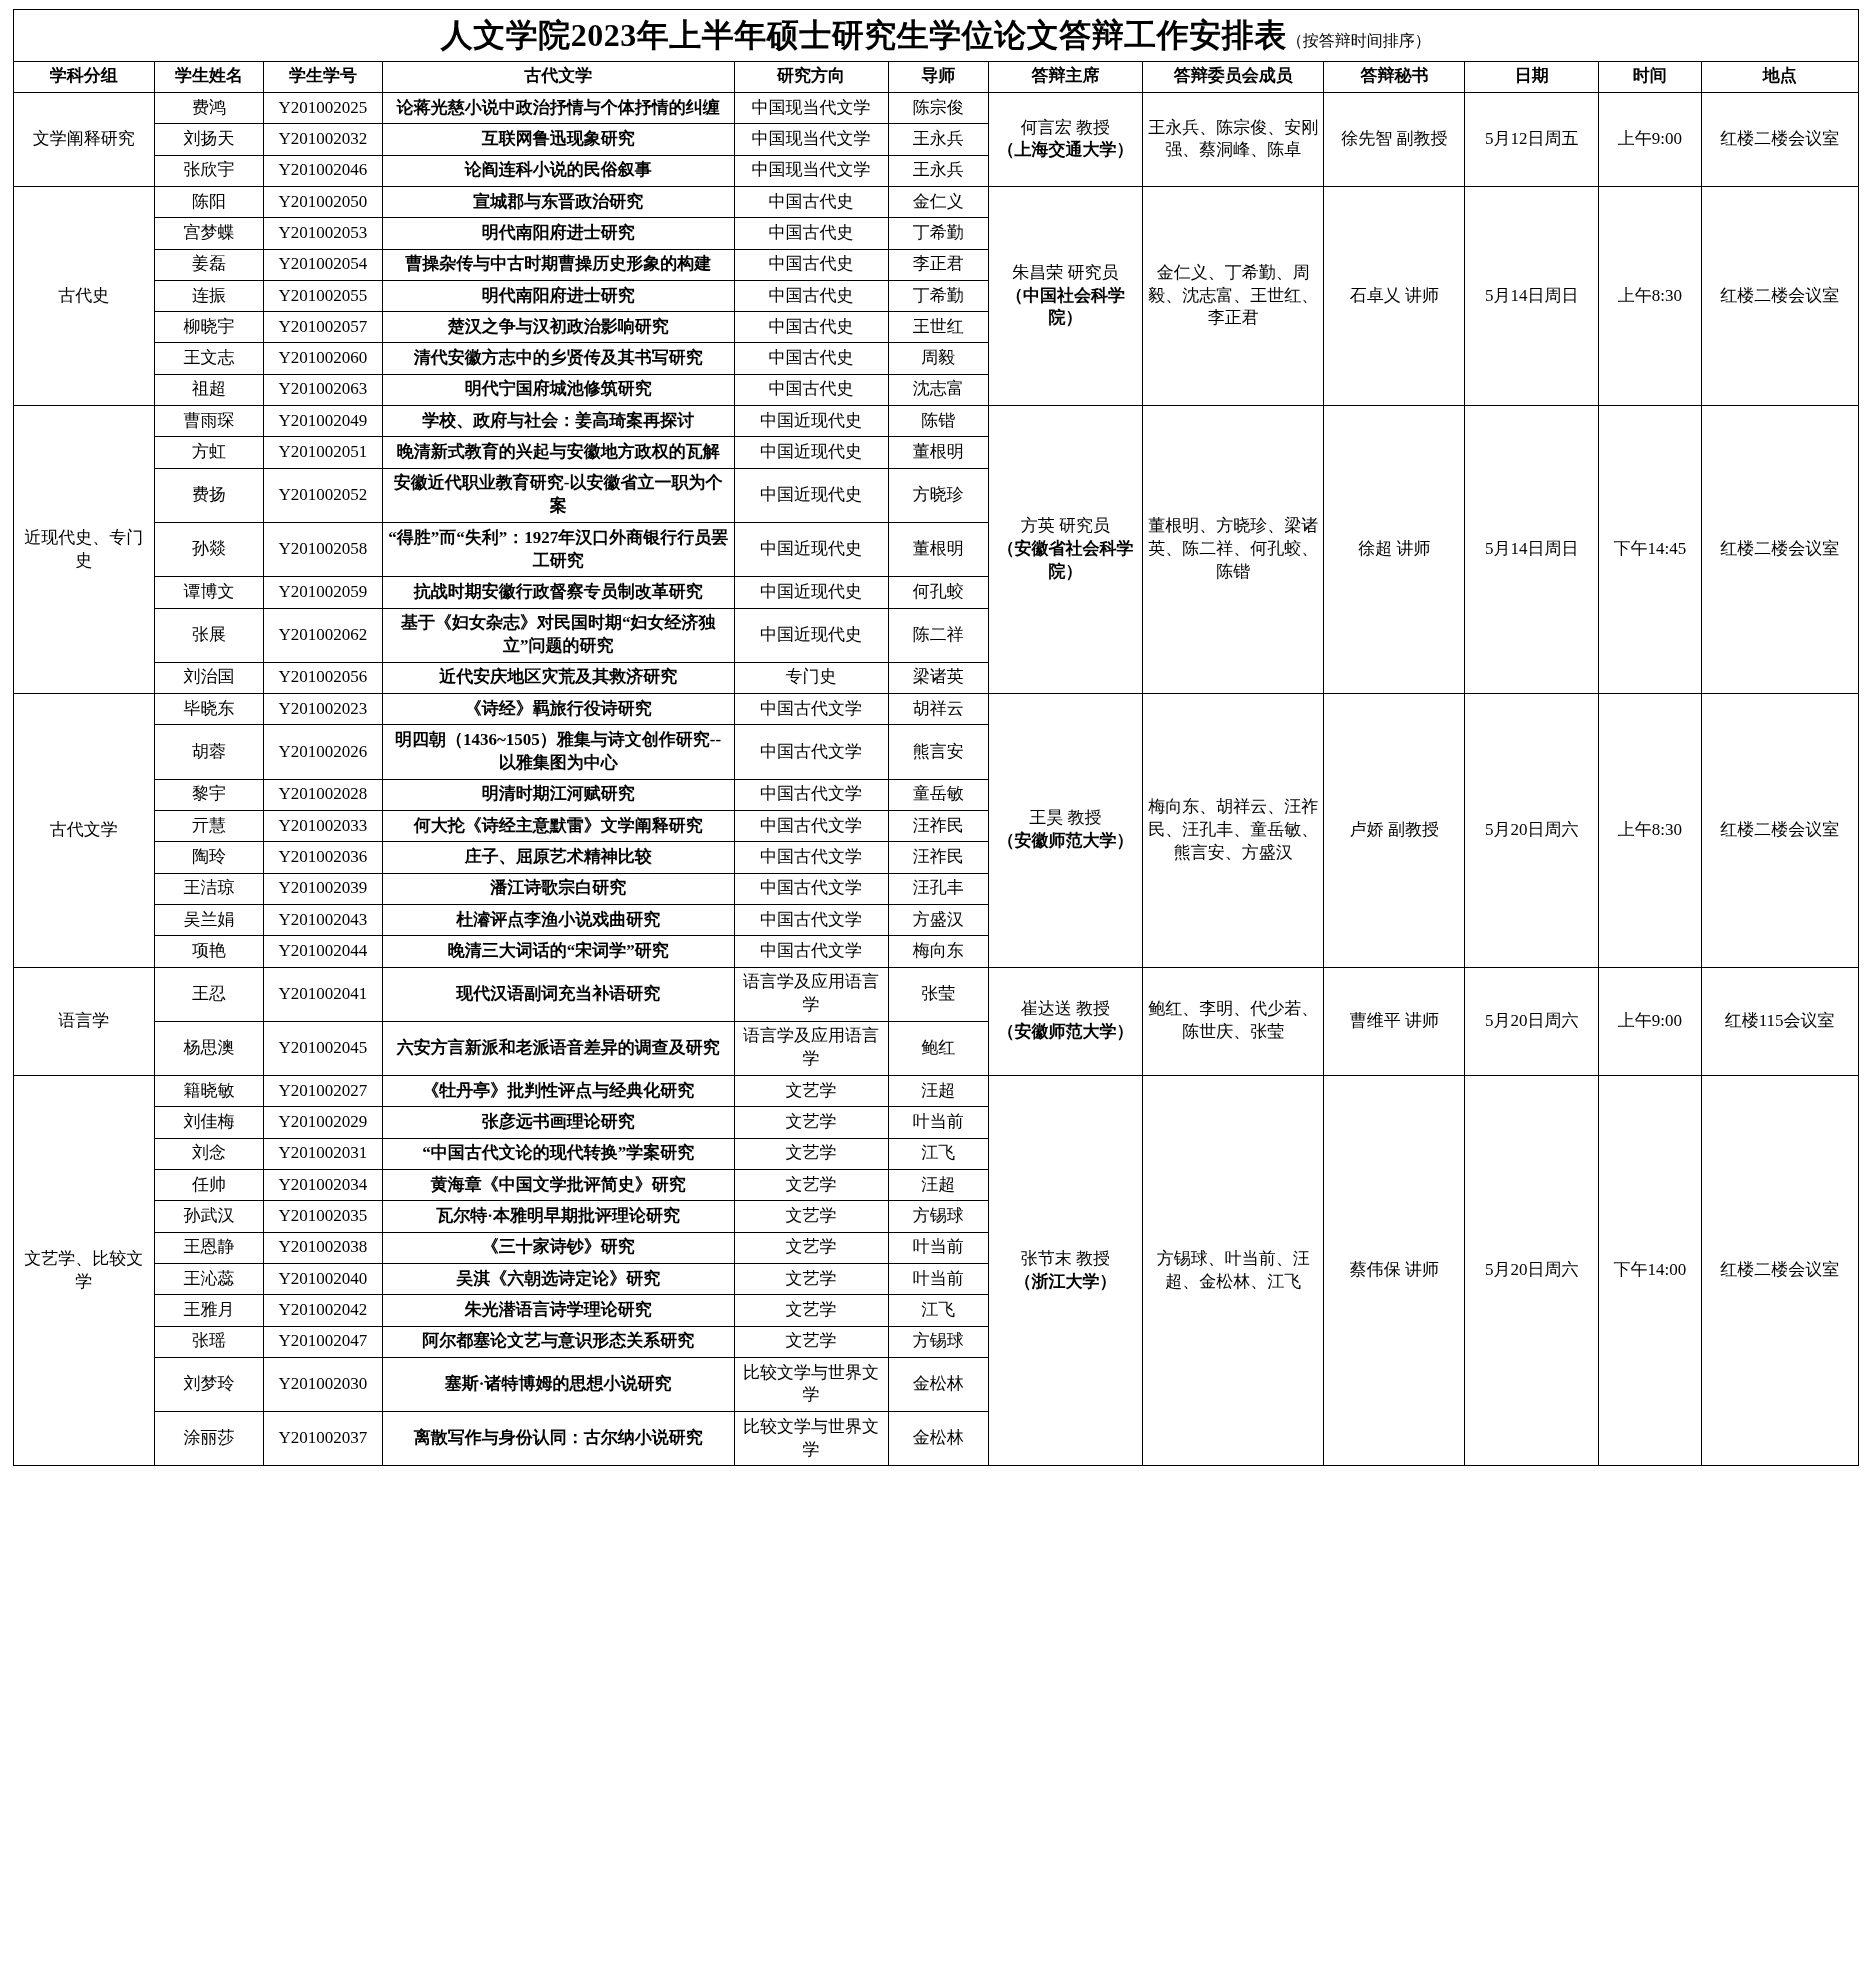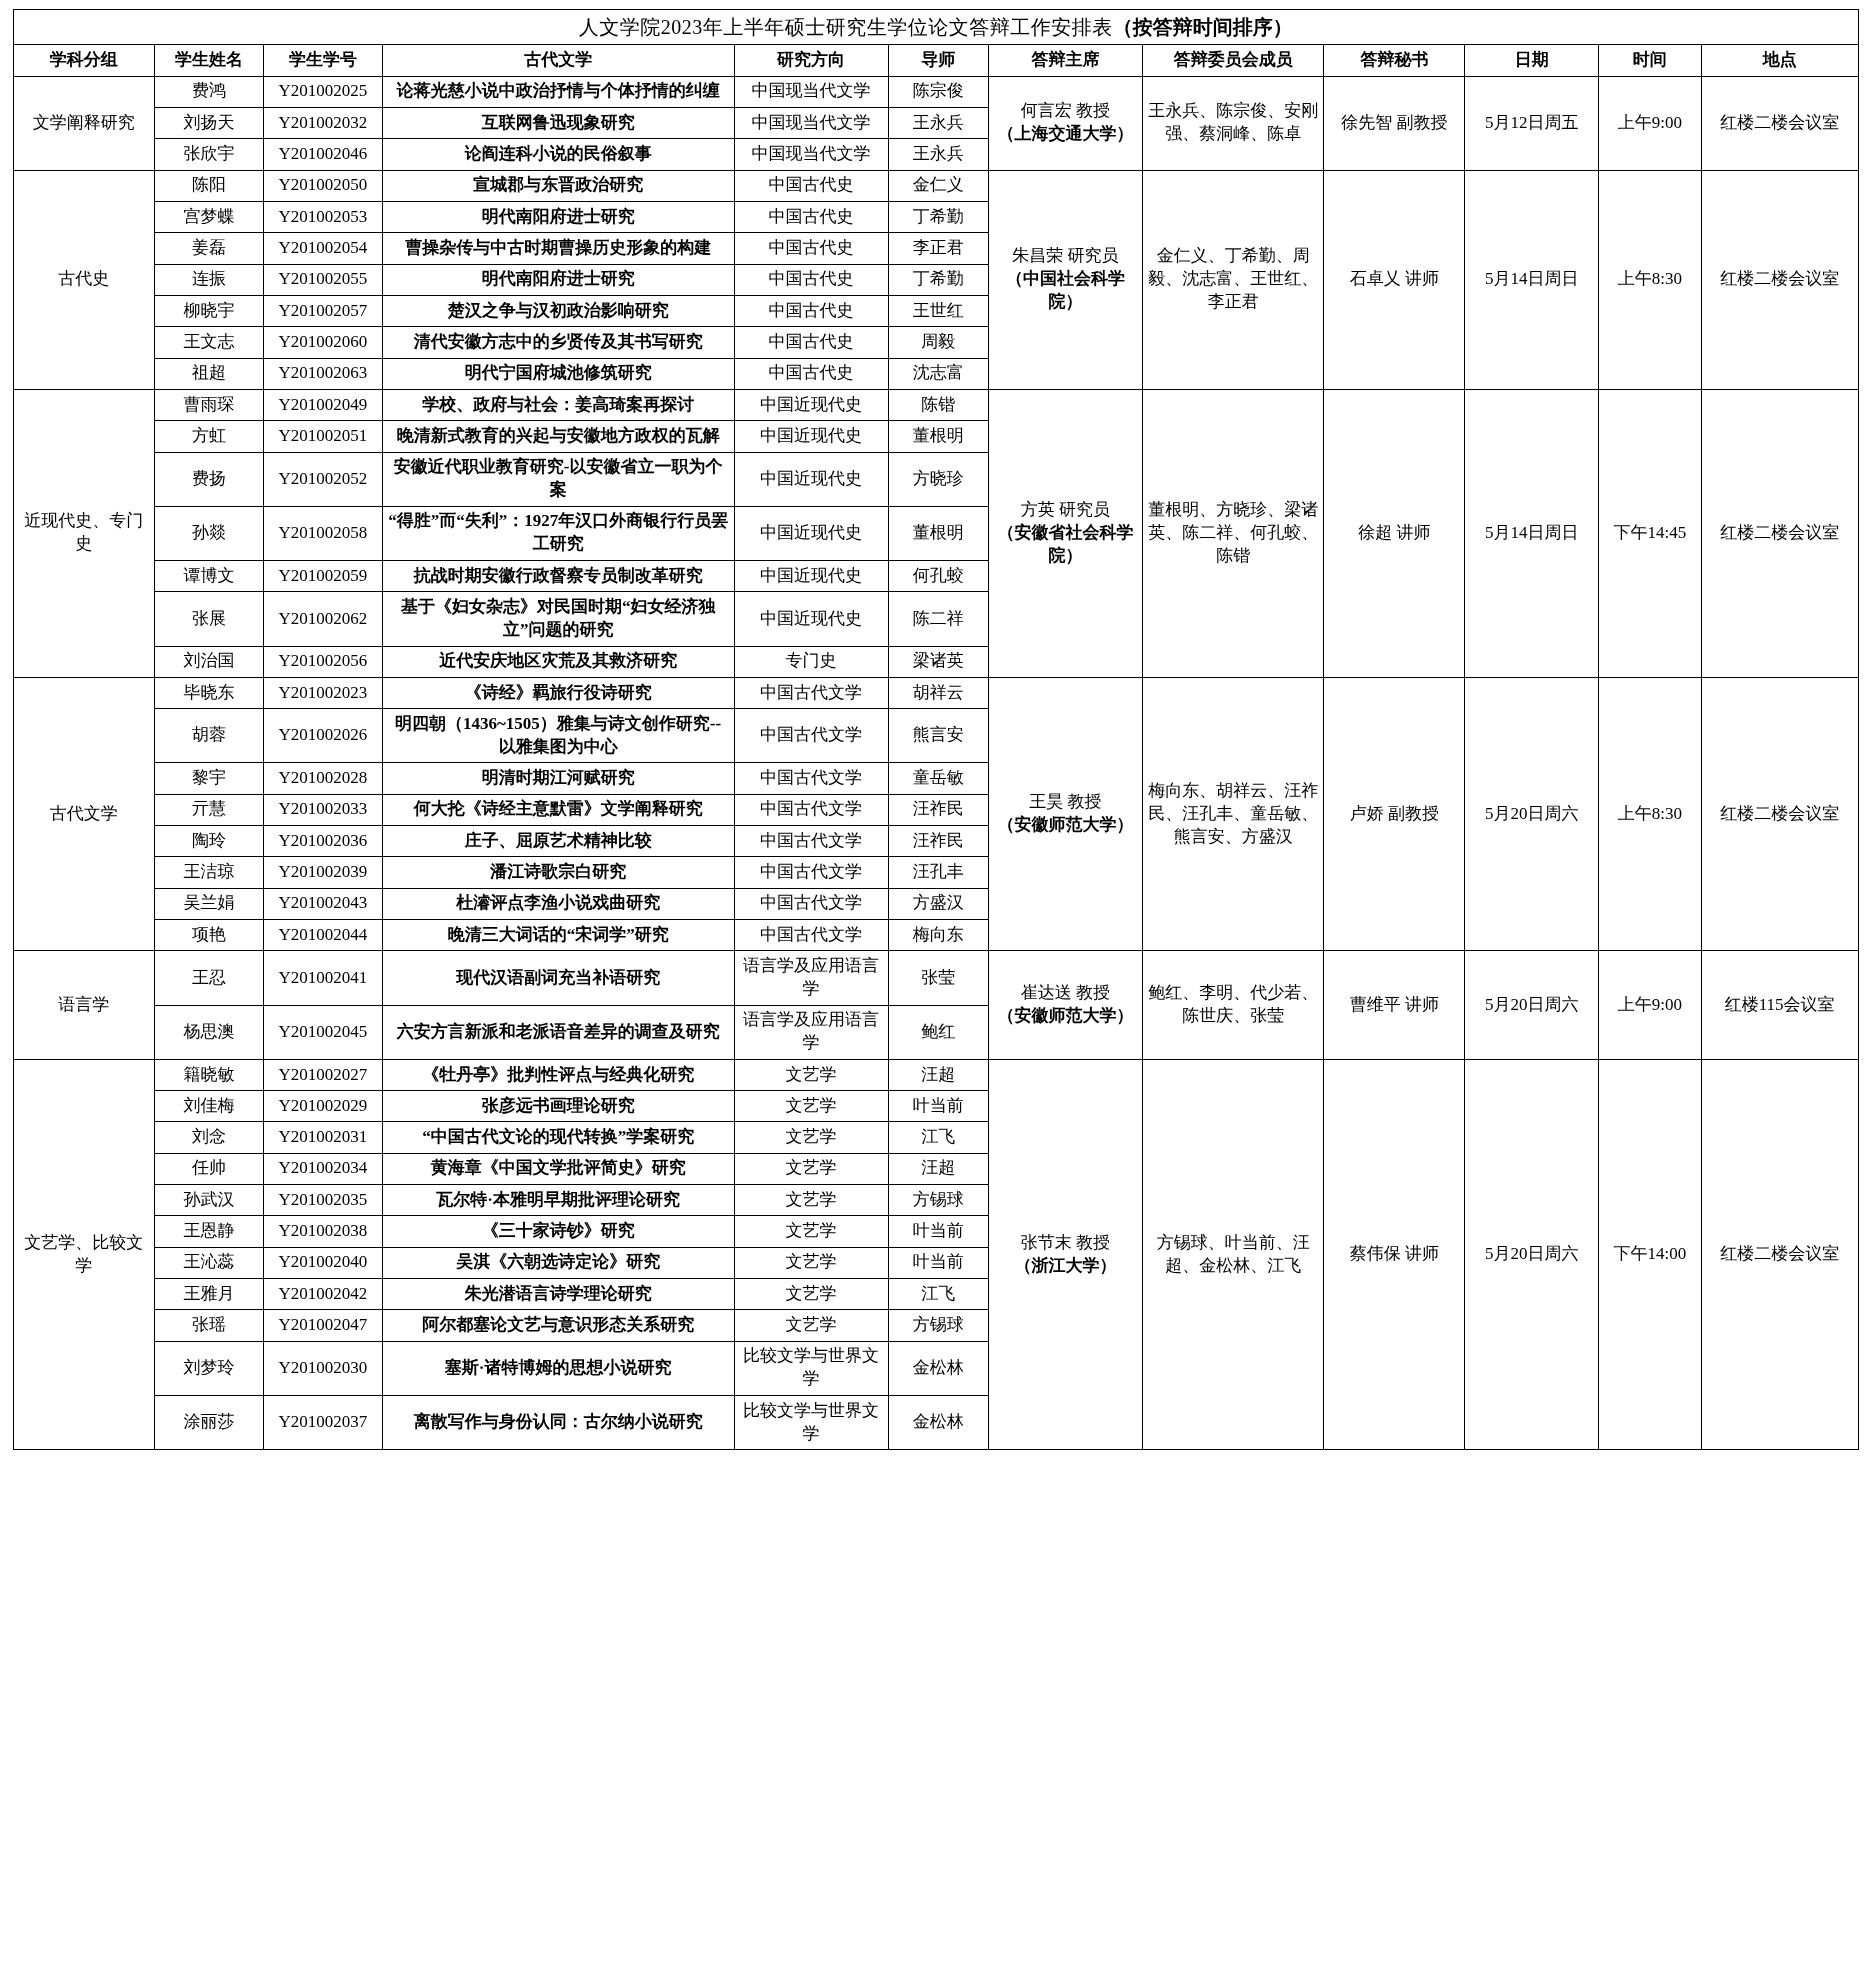--- a/index.html
+++ b/index.html
@@ -34,27 +34,27 @@
     font-family: "Liberation Serif", "DejaVu Serif", serif;
     word-wrap: break-word;
   }
   .title-cell {
     border: 0.9px solid #000;
     border-bottom: 0.9px solid #000;
     text-align: center;
     padding: 12.8px 5.5px 12.8px 5.5px;
   }
   .title-main {
-    font-size: 20px;
+    font-size: 32px;
+    font-weight: bold;
+    letter-spacing: 0.5px;
+  }
+  .title-sub {
+    font-size: 16px;
     font-weight: normal;
-    letter-spacing: 0.5px;
-  }
-  .title-sub {
-    font-size: 20px;
-    font-weight: bold;
   }
   thead th {
     font-weight: bold;
     font-size: 18.3px;
     padding: 8.2px 3.7px;
   }
   td.group, td.chair, td.members, td.secretary, td.date, td.time, td.place {
     font-size: 17px;
   }
   td.topic {

